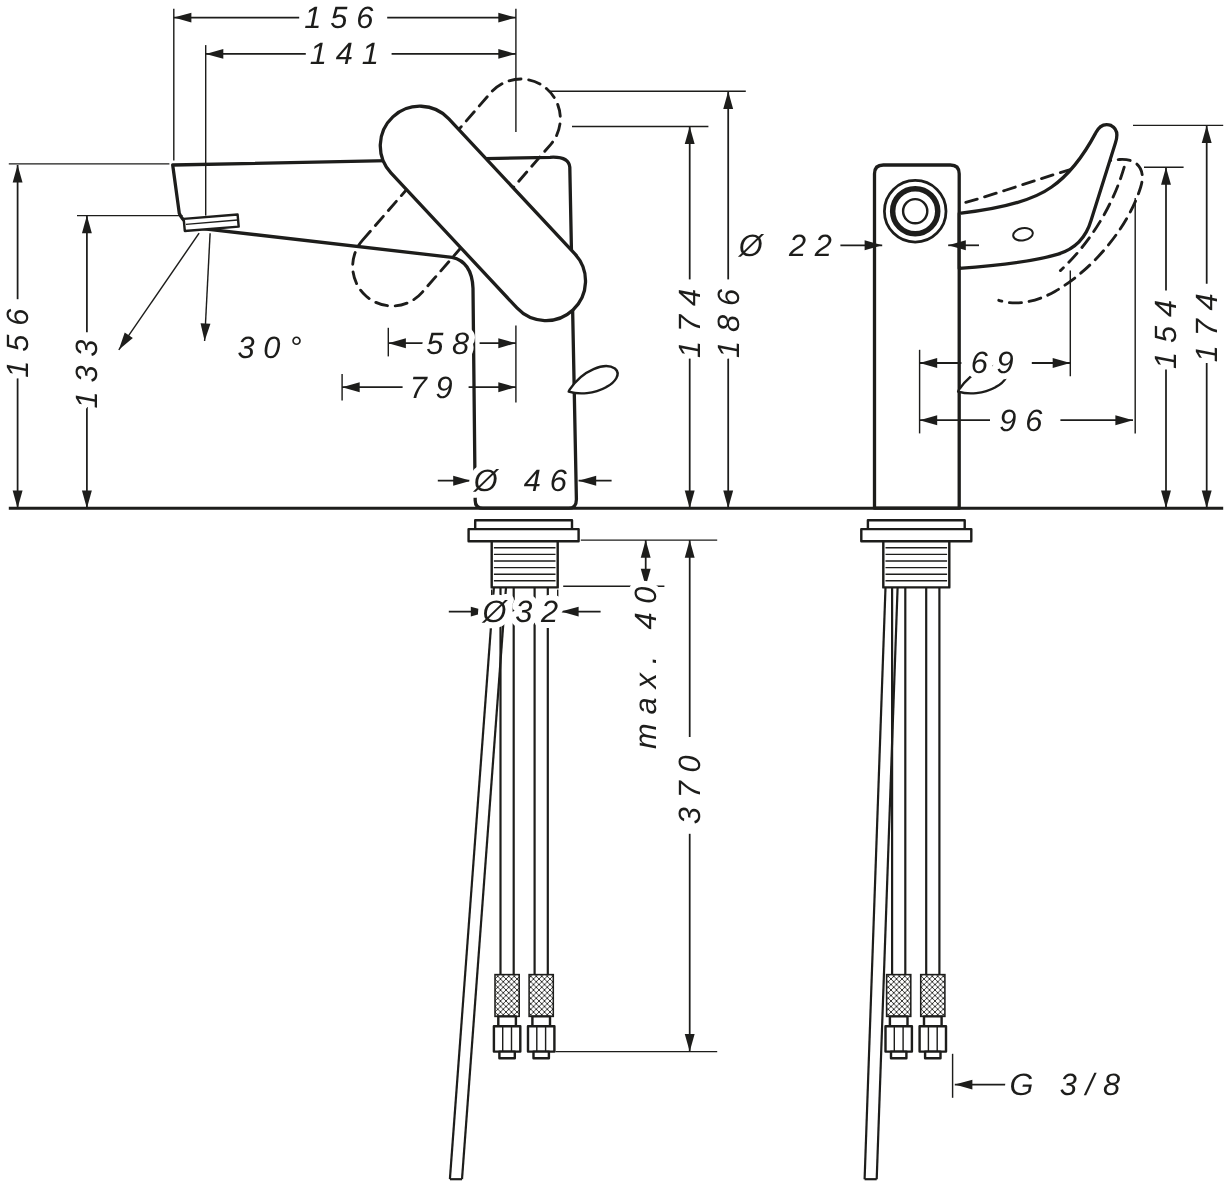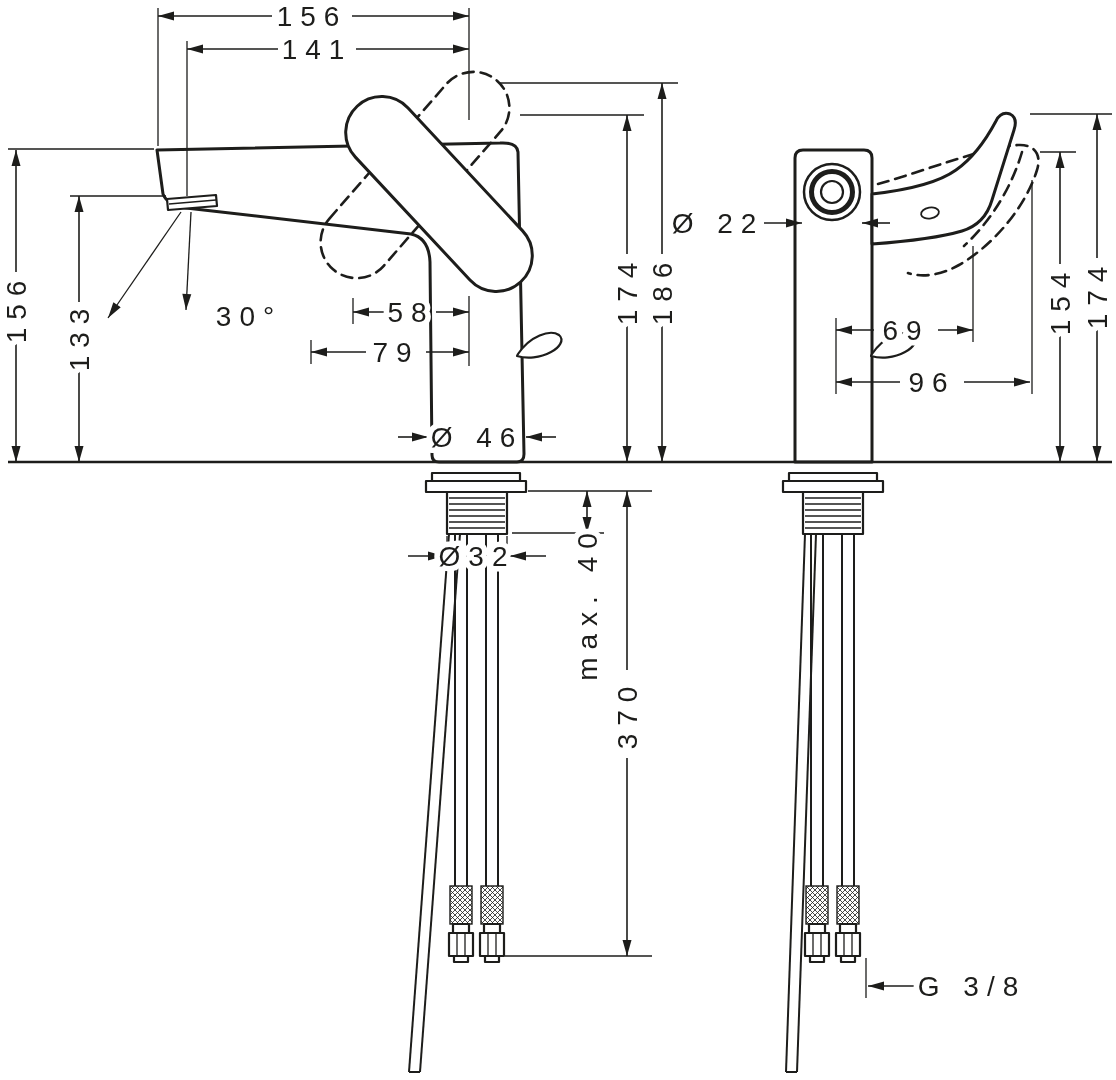--- a/index.html
+++ b/index.html
@@ -2,21 +2,21 @@
 <html><head>
 <meta charset="utf-8">
 <style>
   html, body { margin: 0; padding: 0; }
   body {
     width: 1116px; height: 1080px;
     background: #ffffff;
     font-family: "Liberation Sans", sans-serif;
     overflow: hidden;
   }
-  .stage { width: 1116px; height: 1052px; }
+  .stage { width: 1116px; height: 1052px; font-style: italic; }
   svg { display: block; }
 
   .outline  { fill: #ffffff; stroke: #1d1d1b; stroke-width: 3;   stroke-linejoin: round; stroke-linecap: round; }
   .outline2 { fill: #ffffff; stroke: #1d1d1b; stroke-width: 2.2; stroke-linejoin: round; }
   .detail   { fill: none;    stroke: #1d1d1b; stroke-width: 1.8; stroke-linecap: round; }
   .dashed   { fill: none;    stroke: #1d1d1b; stroke-width: 2.6; stroke-dasharray: 11 7; stroke-linecap: round; }
   .dim      { fill: none;    stroke: #1d1d1b; stroke-width: 1.6; }
   .wit      { fill: none;    stroke: #1d1d1b; stroke-width: 1.3; }
   .base     { fill: none;    stroke: #1d1d1b; stroke-width: 2.6; }
   .hose     { fill: none;    stroke: #1d1d1b; stroke-width: 2;   }

